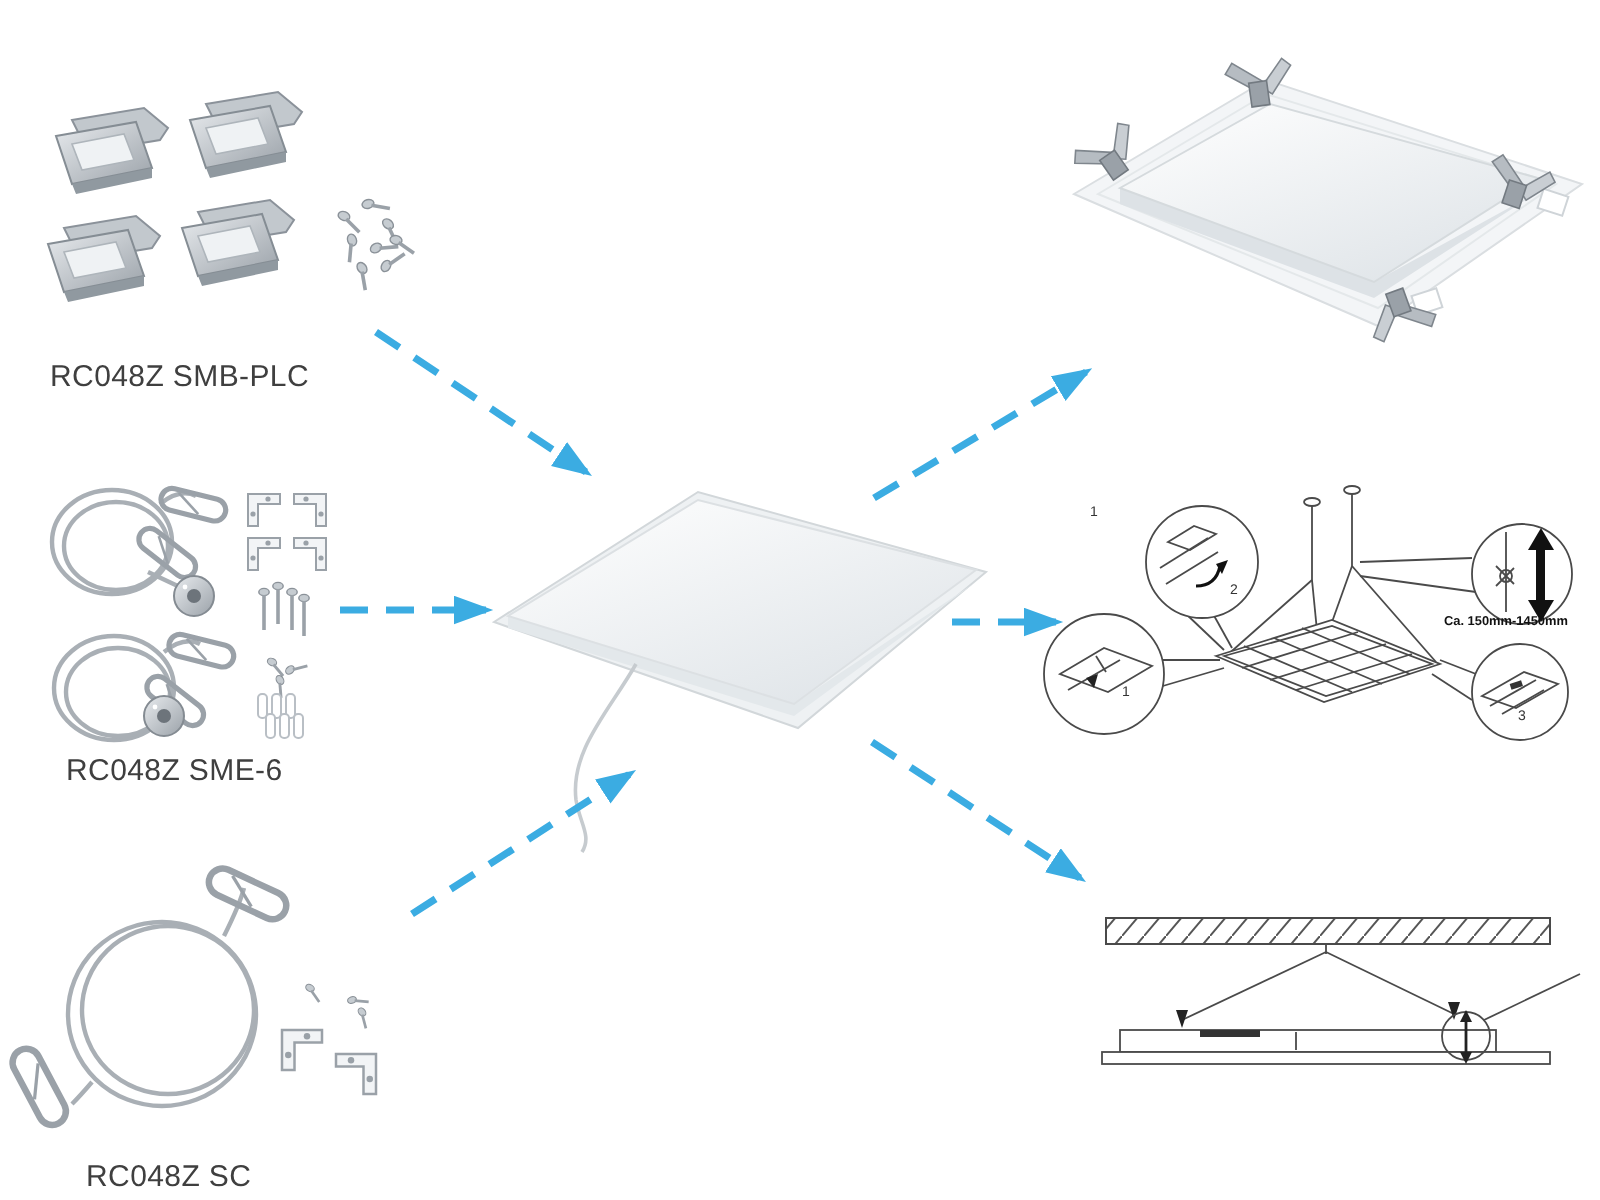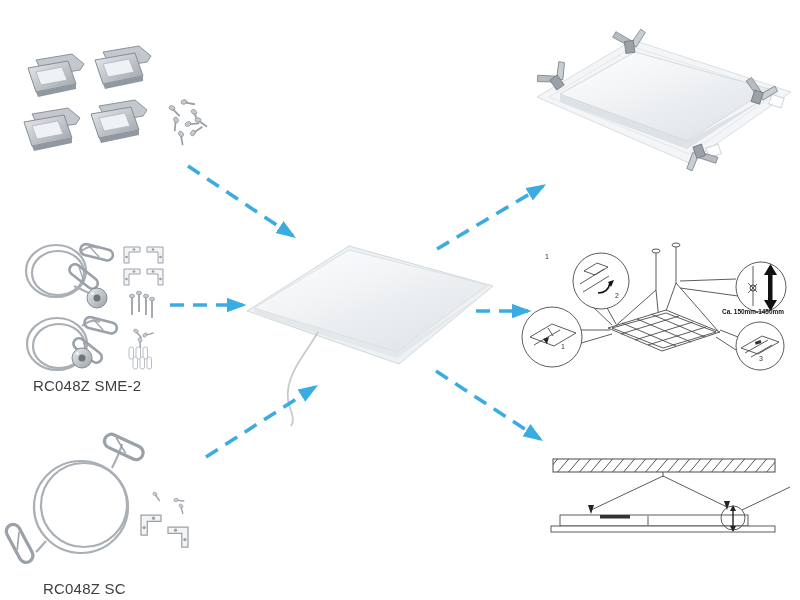--- a/index.html
+++ b/index.html
@@ -254,20 +254,21 @@
   </g>
 
   <path d="M188,166 L293,236" class="arrow" marker-end="url(#ah)"></path>
   <path d="M170,305 L243,305" class="arrow" marker-end="url(#ah)"></path>
   <path d="M206,457 L315,387" class="arrow" marker-end="url(#ah)"></path>
   <path d="M437,249 L543,186" class="arrow" marker-end="url(#ah)"></path>
   <path d="M476,311 L528,311" class="arrow" marker-end="url(#ah)"></path>
   <path d="M436,371 L540,439" class="arrow" marker-end="url(#ah)"></path>
 </svg>
 
-  <div class="kit-label" style="left:33px;top:377px">RC048Z SME-2</div>
+  <div class="kit-label" style="left:25px;top:180px">RC048Z SMB-PLC</div>
+  <div class="kit-label" style="left:33px;top:377px">RC048Z SME-6</div>
   <div class="kit-label" style="left:43px;top:580px">RC048Z SC</div>
   <div class="ann" style="left:722px;top:308px">Ca. 150mm-1450mm</div>
   <div class="co" style="left:545px;top:253px">1</div>
   <div class="co" style="left:615px;top:292px">2</div>
   <div class="co" style="left:561px;top:343px">1</div>
   <div class="co" style="left:759px;top:355px">3</div>
 </div>
 
 </body></html>

